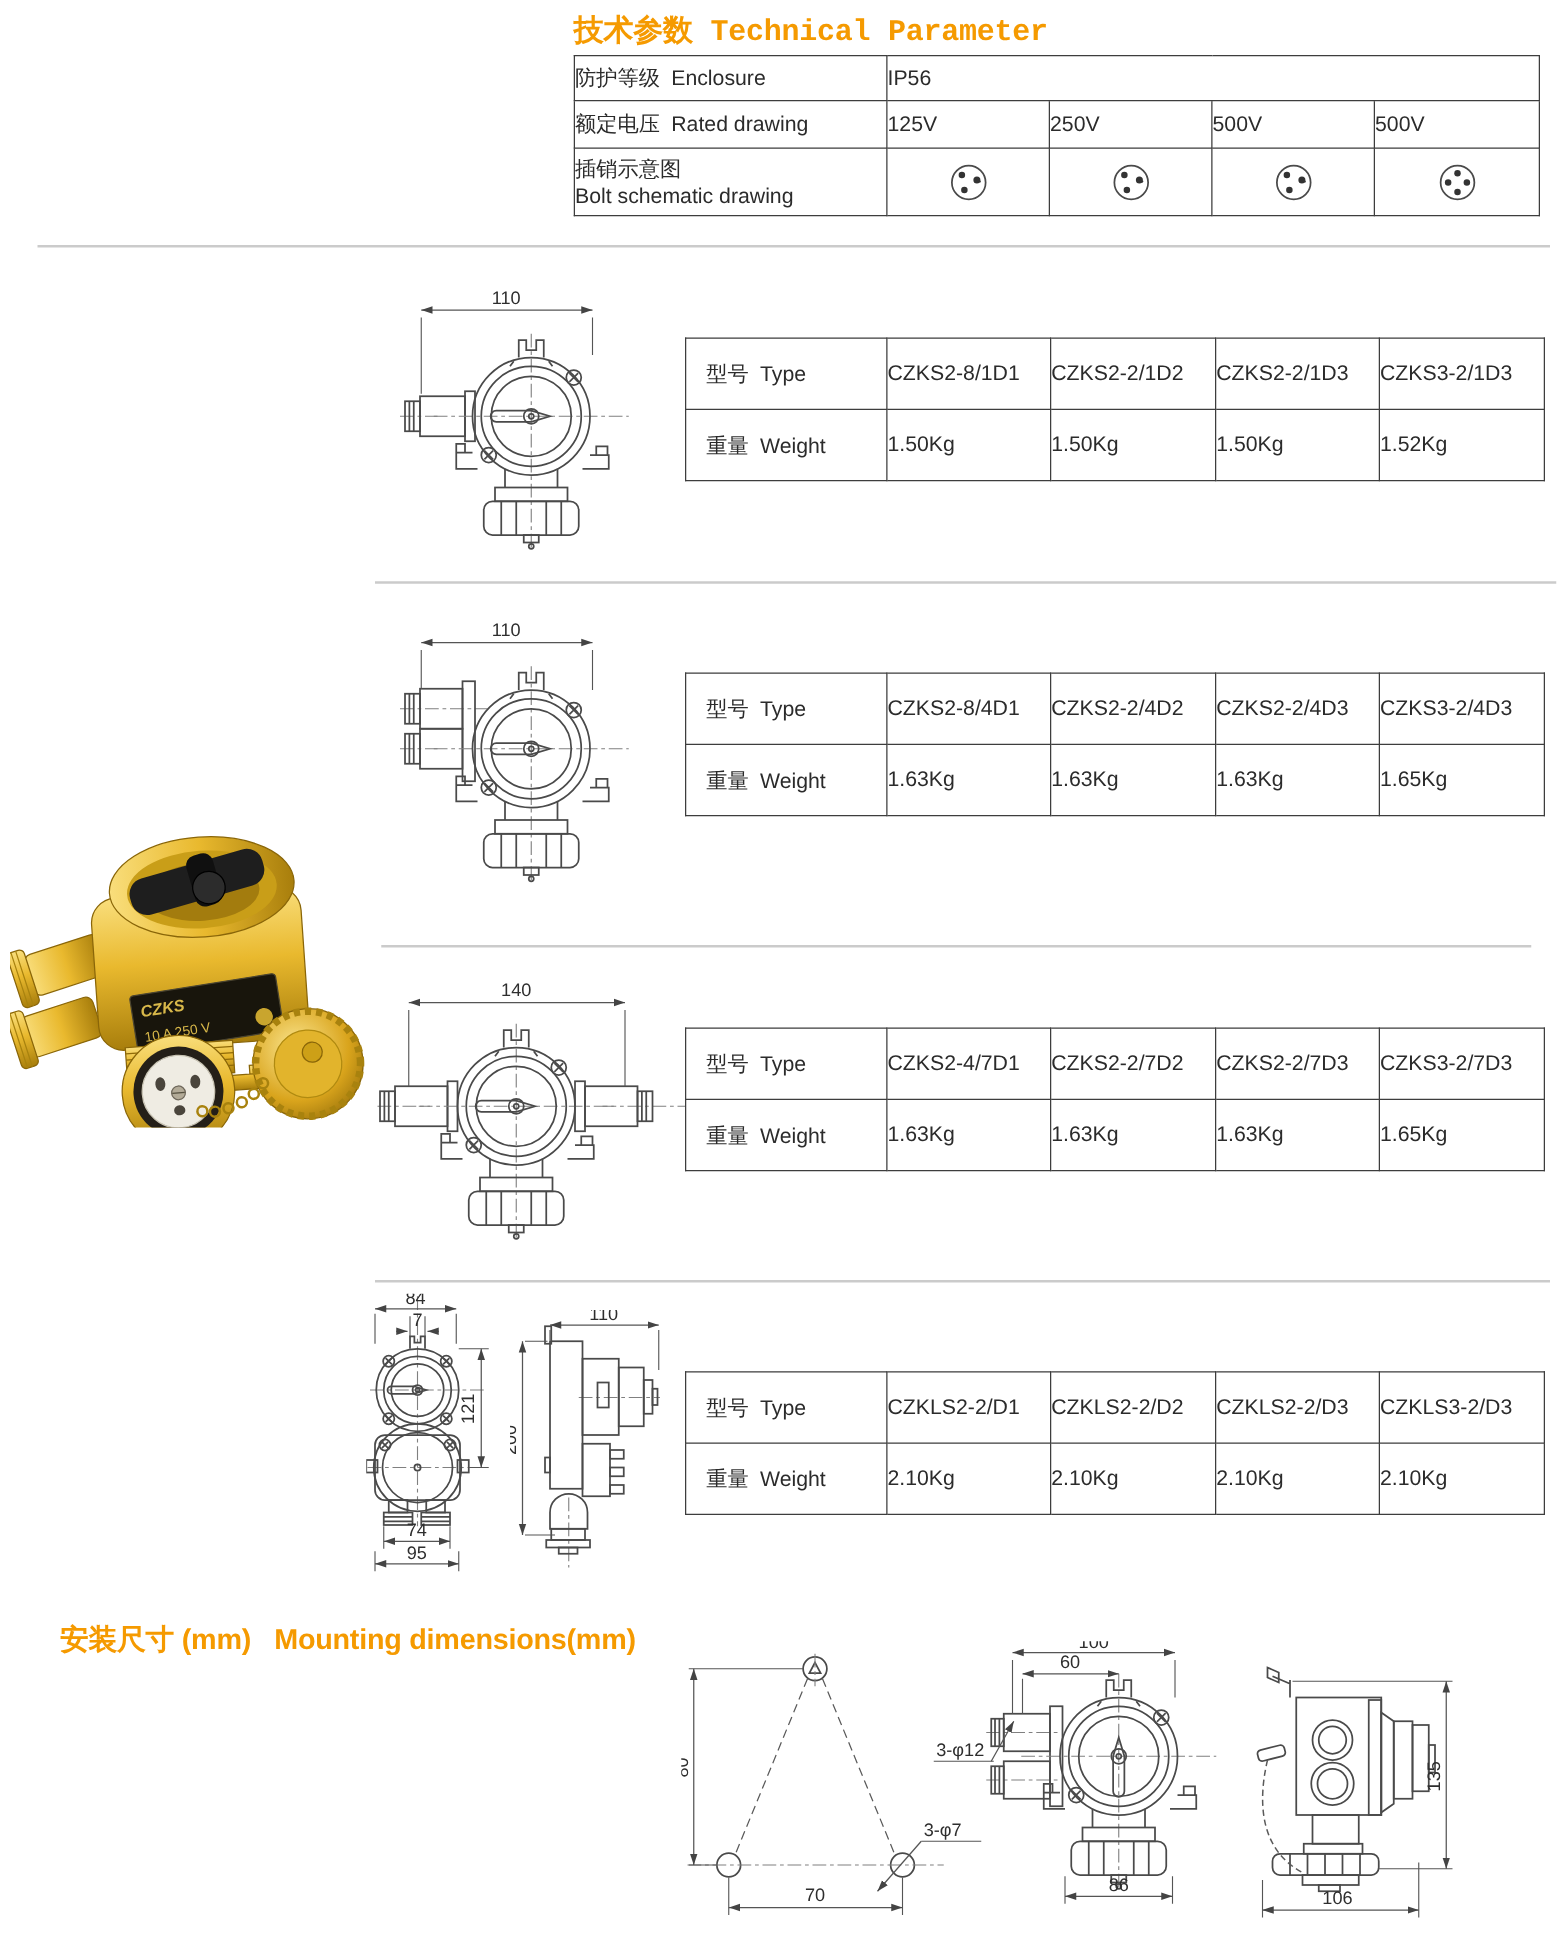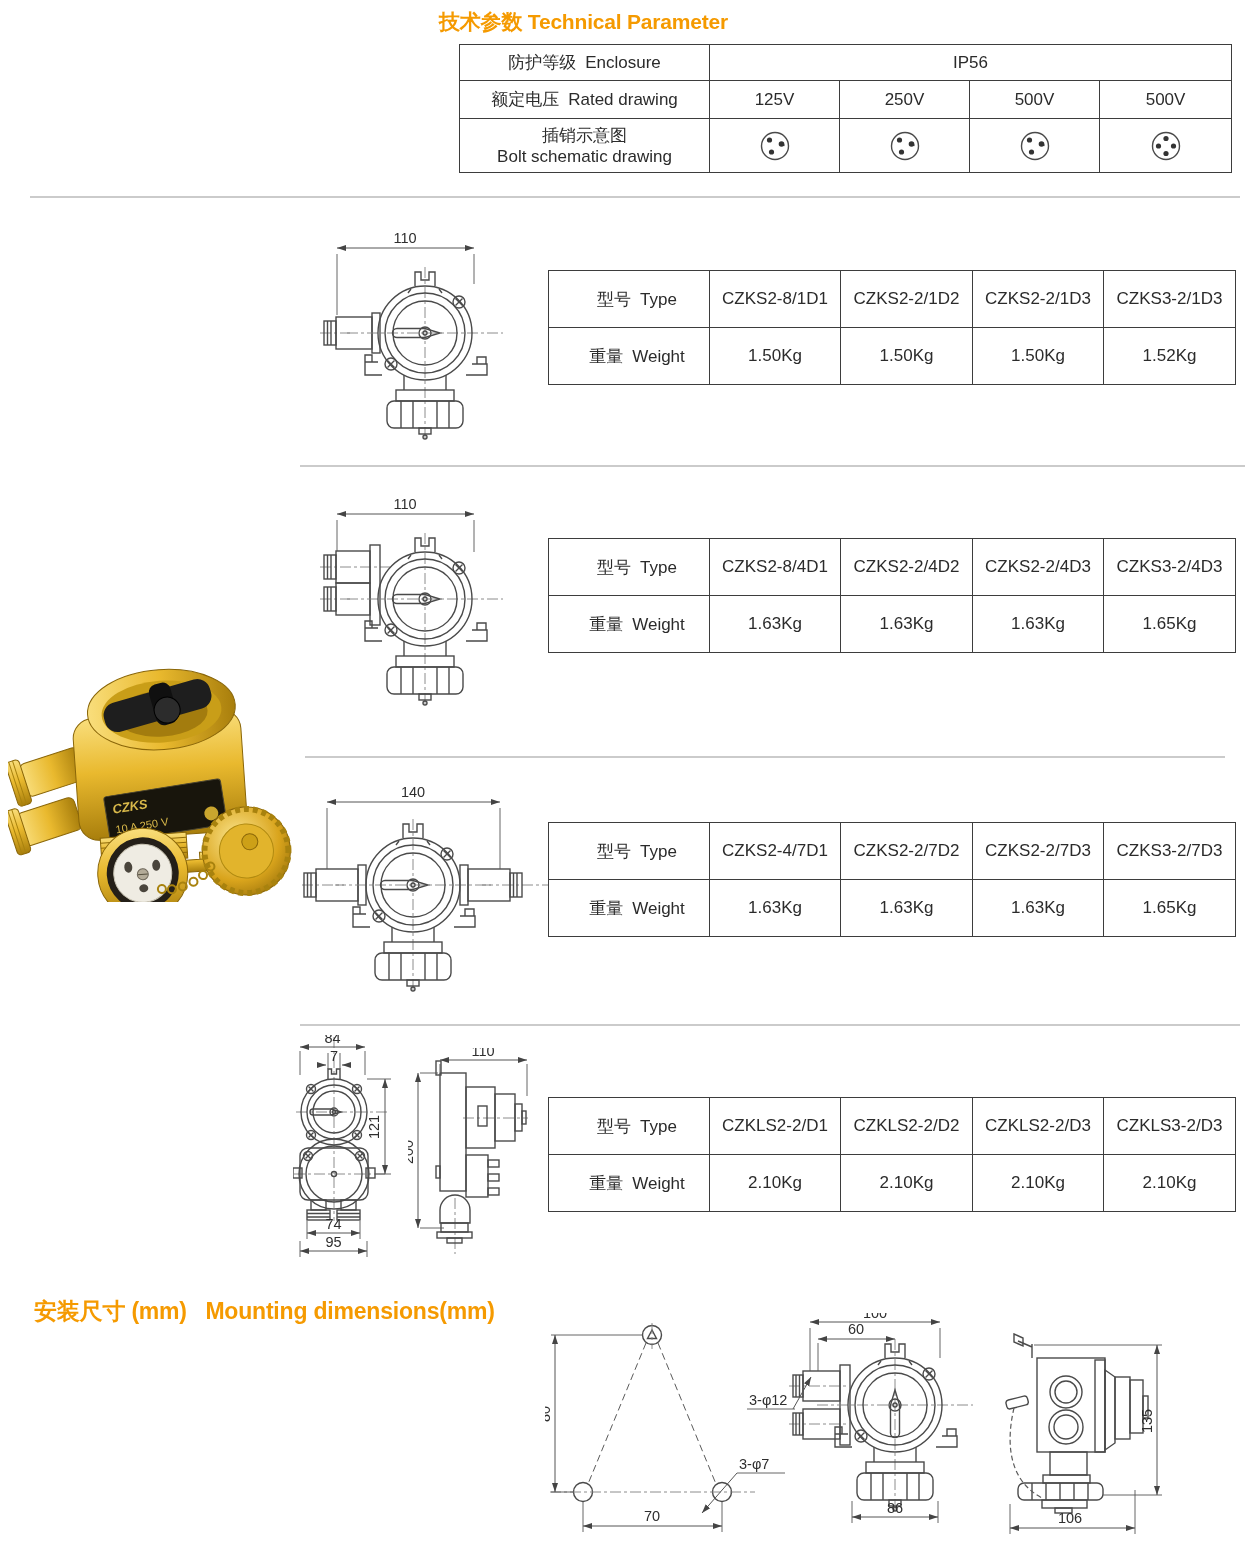--- a/index.html
+++ b/index.html
@@ -1,25 +1,25 @@
 <!DOCTYPE html>
 <html><head>
 <meta charset="utf-8">
 <style>
   html,body{margin:0;padding:0;background:#ffffff;}
   .page{position:relative;width:1247px;height:1548px;background:#fff;overflow:hidden;
         font-family:"Liberation Sans",sans-serif;color:#2e2e2e;}
   .abs{position:absolute;}
   .sec-title{font-weight:bold;color:#F59A00;white-space:nowrap;letter-spacing:-0.2px;}
-  .t1{left:439px;top:8px;font-size:21px;}
-  .t2{left:34px;top:1296px;font-size:23px;}
+  .t1{left:459px;top:8px;font-size:24px;font-family:Liberation Mono, monospace;}
+  .t2{left:48px;top:1296px;font-size:23px;}
   .sep{position:absolute;height:2px;background:#cbcbcb;}
   table.grid{border-collapse:collapse;table-layout:fixed;}
   table.grid td{border:1.6px solid #3d3d3d;font-size:17px;color:#2b2b2b;
-                text-align:center;vertical-align:middle;padding:0;}
+                text-align:left;vertical-align:middle;padding:0;}
   td.lbl{text-align:left;padding-left:11px;}
   .en{margin-left:9px;}
   .bolt-row{display:flex;justify-content:center;}
   
   .ln{stroke:#4a4a4a;stroke-width:1.4;fill:none;}
   .cl{stroke:#808080;stroke-width:.9;fill:none;stroke-dasharray:11 3 3 3;}
   .dsh{stroke:#5a5a5a;stroke-width:1;fill:none;stroke-dasharray:7 4;}
   .dim{stroke:#555;stroke-width:1;marker-start:url(#aS);marker-end:url(#aE);}
   .ld{stroke:#555;stroke-width:1;fill:none;marker-end:url(#aE);}
   .ext{stroke:#555;stroke-width:.9;}

